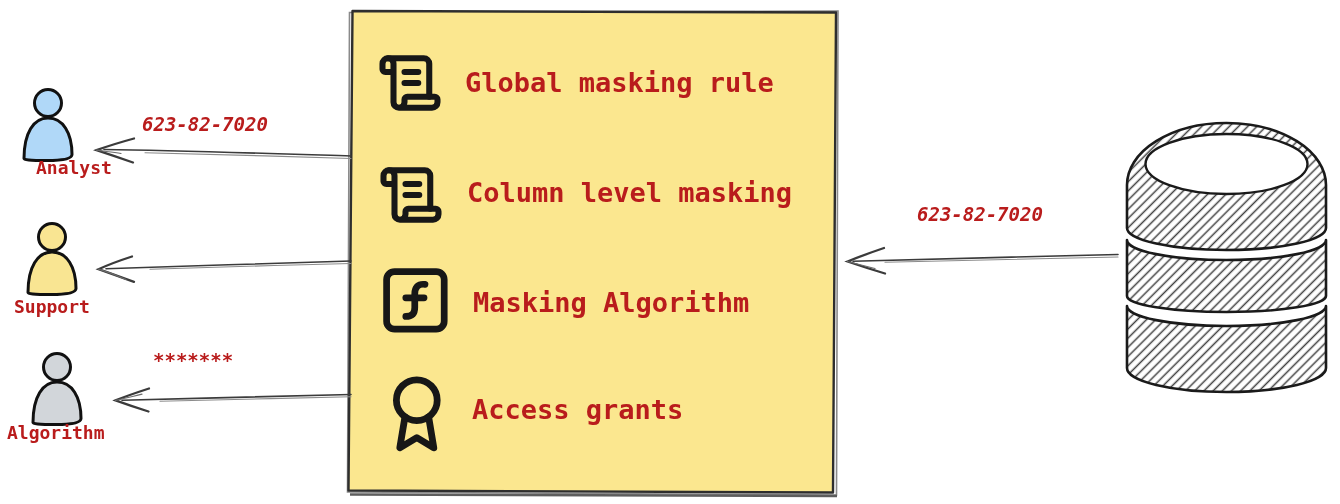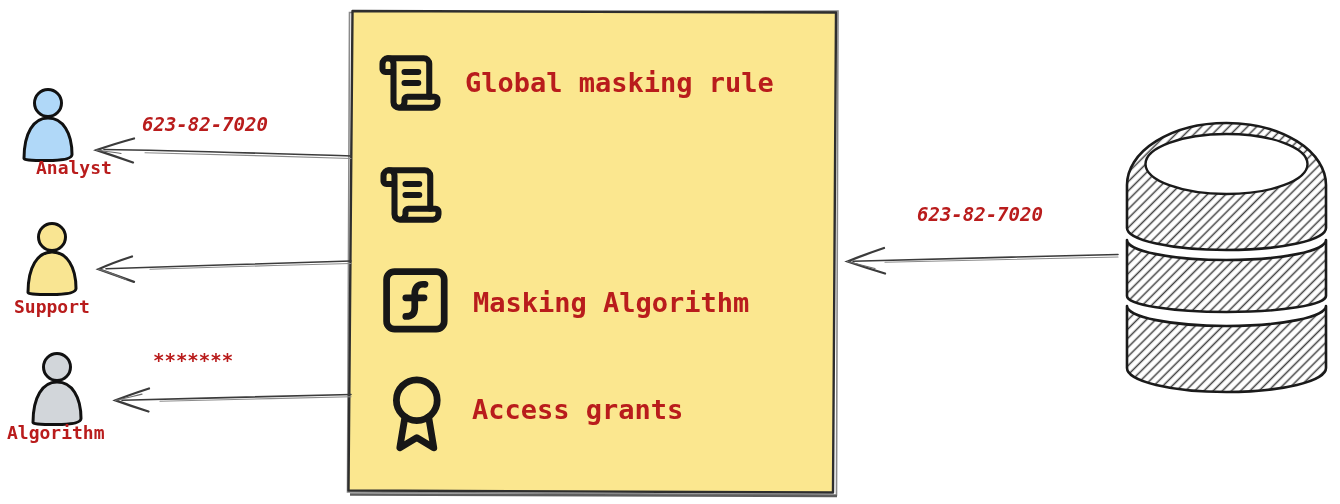--- a/index.html
+++ b/index.html
@@ -118,17 +118,18 @@
   <span class="txt value-label" style="left:917px;top:201px;">623-82-7020</span>
 
   <span class="txt actor-label" style="left:8px;top:159px;margin-left:28px;">Analyst</span>
 
   <span class="txt actor-label" style="left:14px;top:298px;">Support</span>
 
   <span class="txt actor-label" style="left:7px;top:424px;">Algorithm</span>
 
   <span class="txt box-label" style="left:465px;top:69px;">Global masking rule</span>
 
+  <span class="txt box-label" style="left:467px;top:179px;">Column level masking</span>
 
   <span class="txt box-label" style="left:473px;top:289px;">Masking Algorithm</span>
 
   <span class="txt box-label" style="left:472px;top:396px;">Access grants</span>
 </div>
 
 </body></html>

